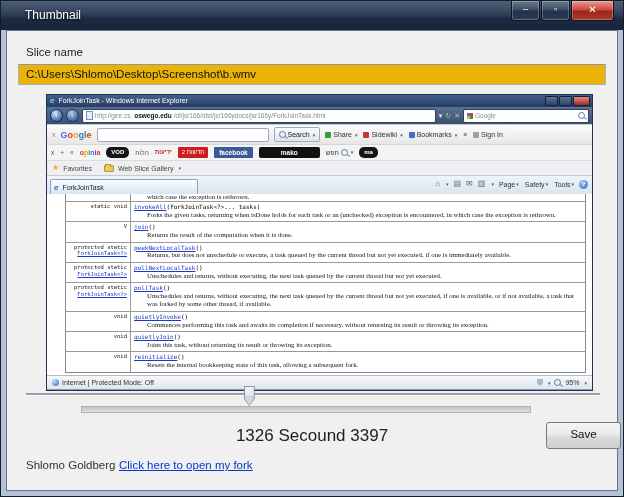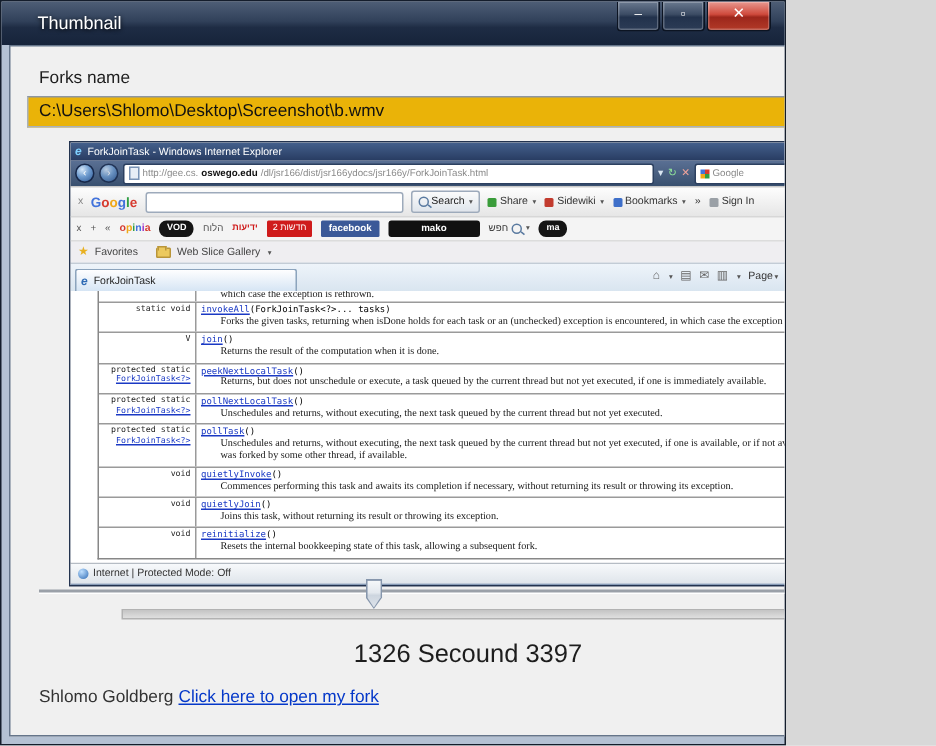--- a/index.html
+++ b/index.html
@@ -1,16 +1,16 @@
 <!DOCTYPE html>
 <html><head>
 <meta charset="utf-8">
 <style>
   html,body{margin:0;padding:0;background:#d8d8d8;font-family:"Liberation Sans",sans-serif;}
-  .window{position:relative;width:524px;height:497px;background:#b4c1d3;border:1px solid #141d2b;box-sizing:border-box;overflow:hidden;text-decoration:underline;}
+  .window{position:relative;width:624px;height:497px;background:#b4c1d3;border:1px solid #141d2b;box-sizing:border-box;overflow:hidden;text-decoration:underline;}
   
   .titlebar{position:absolute;left:0;top:0;right:0;height:29px;
     background:linear-gradient(180deg,#4e5e76 0%,#31415a 45%,#1e2c44 60%,#16233a 100%);}
   .title-text{position:absolute;left:24px;top:7px;color:#fff;font-size:12px;text-shadow:0 1px 3px #000;}
   .win-controls{position:absolute;top:0;right:9px;display:flex;gap:1px;}
   .win-btn{height:19px;border:1px solid #0c1422;border-top:none;border-radius:0 0 3px 3px;
     color:#fff;font-size:9px;line-height:17px;text-align:center;cursor:default;
     background:linear-gradient(180deg,#6b7a90 0%,#3c4c64 45%,#22324c 55%,#2c3c56 100%);box-shadow:inset 0 0 0 1px rgba(255,255,255,.25);}
   .win-btn.min,.win-btn.max{width:27px;}
   .win-btn.close{width:41px;background:linear-gradient(180deg,#e99a92 0%,#cf4a3c 45%,#9c261b 55%,#b23a28 100%);font-size:10px;}
@@ -110,21 +110,21 @@
   <div class="titlebar">
     <span class="title-text">Thumbnail</span>
     <div class="win-controls">
       <div class="win-btn min">–</div>
       <div class="win-btn max">▫</div>
       <div class="win-btn close">✕</div>
     </div>
   </div>
 
   <div class="client">
-    <div class="movie-label">Forks name</div>
+    <div class="movie-label">Slice name</div>
     <div class="path-box">C:\Users\Shlomo\Desktop\Screenshot\b.wmv</div>
 
     <div class="thumb">
       <div class="ie-titlebar">
         <span class="ie-eicon">e</span>
         <span>ForkJoinTask - Windows Internet Explorer</span>
         <span class="ie-winbtns">
           <span class="ie-winbtn"></span>
           <span class="ie-winbtn"></span>
           <span class="ie-winbtn close"></span>

